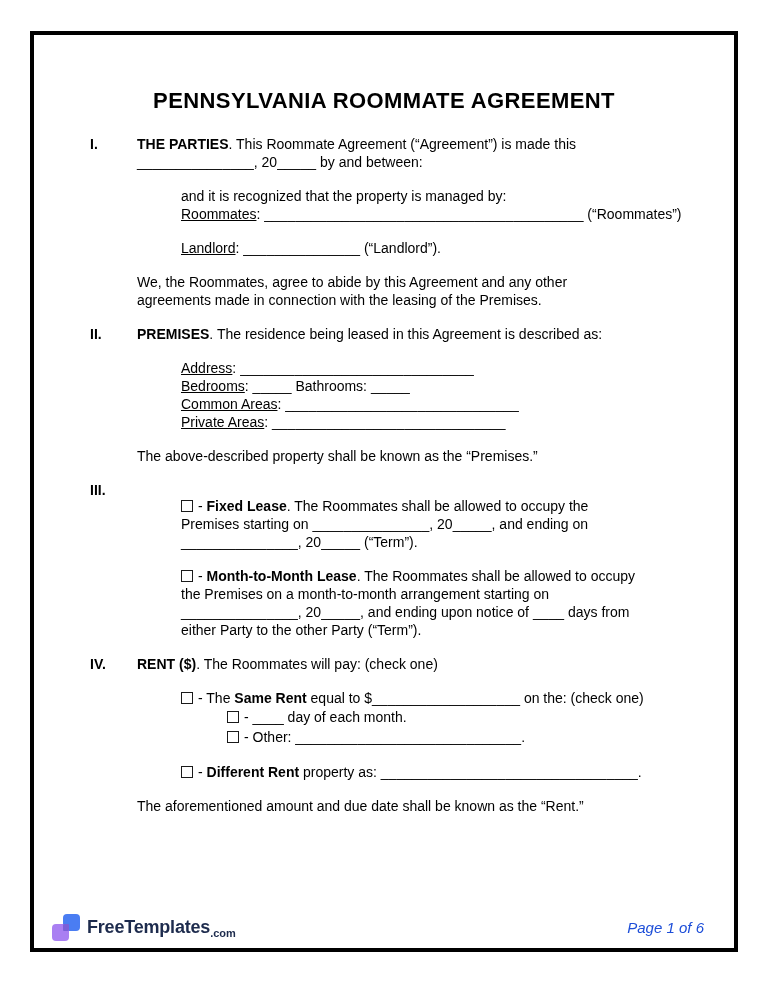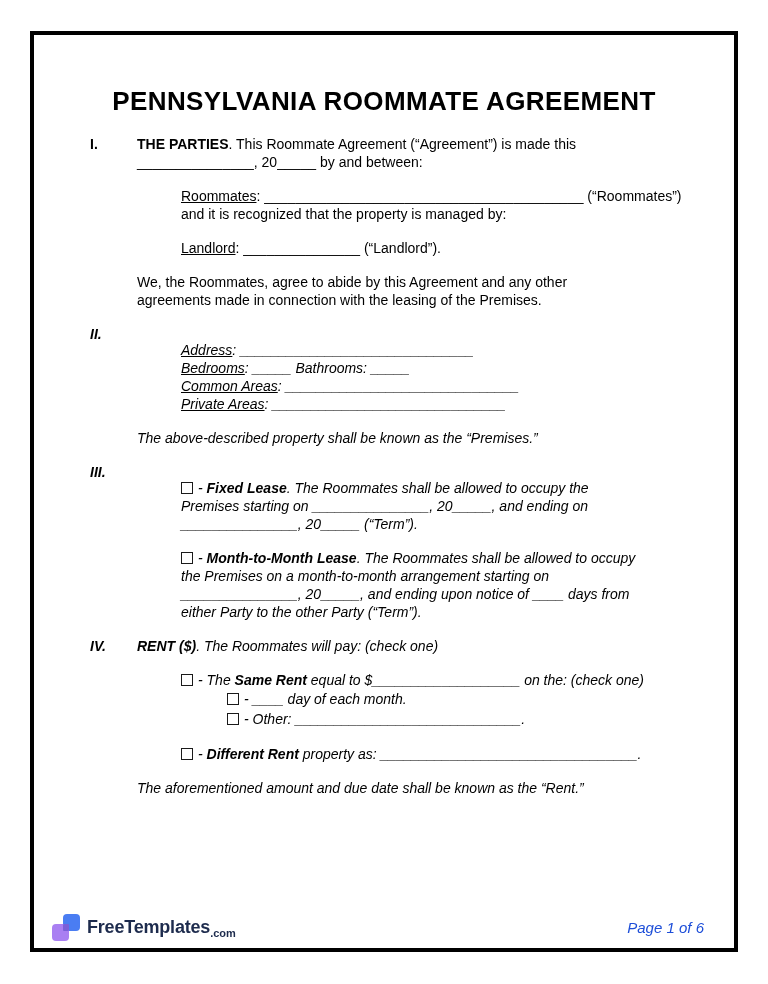--- a/index.html
+++ b/index.html
@@ -6,26 +6,26 @@
   body{
     width:768px;height:984px;background:#ffffff;position:relative;
     font-family:"Liberation Sans", sans-serif;color:#000;
     -webkit-font-smoothing:antialiased;
   }
   .page{
     position:absolute;left:30px;top:31px;width:708px;height:921px;
     border:4px solid #000;box-sizing:border-box;background:#fff;
   }
   .doc-title{
-    margin:53px 0 0 0;text-align:center;font-size:26px;font-weight:bold;
+    margin:53px 0 0 0;text-align:center;font-size:22px;font-weight:bold;
     letter-spacing:0.4px;line-height:26px;
   }
   .sec{display:flex;margin-left:56px;margin-right:20px;margin-top:21px;
        font-size:14px;line-height:18px;}
-  .sec + .sec{margin-top:16px;font-style:italic;}
+  .sec + .sec{margin-top:16px;}
   .sec-num{width:47px;flex-shrink:0;font-weight:bold;}
   .sec-body{flex:1;min-width:0;}
   .block{margin-top:16px;}
   .indent1{margin-left:44px;}
   .indent2{margin-left:46px;}
   .line{white-space:nowrap;}
   .sub-line{line-height:20px;}
   .b{font-weight:bold;}
   .u{text-decoration:underline;}
   .checkbox{
@@ -52,36 +52,37 @@
 <div class="page">
 
   <h1 class="doc-title">PENNSYLVANIA ROOMMATE AGREEMENT</h1>
 
   <div class="sec">
     <div class="sec-num">I.</div>
     <div class="sec-body">
       <div class="line"><span class="b">THE PARTIES</span><span>. This Roommate Agreement (“Agreement”) is made this</span></div>
       <div class="line">_______________, 20_____ by and between:</div>
       <div class="block indent1">
+        <div class="line">and it is recognized that the property is managed by:</div>
         <div class="line"><span class="u">Roommates</span><span>: _________________________________________ (“Roommates”)</span></div>
-        <div class="line">and it is recognized that the property is managed by:</div>
       </div>
       <div class="block indent1">
         <div class="line"><span class="u">Landlord</span><span>: _______________ (“Landlord”).</span></div>
       </div>
       <div class="block">
         <div class="line">We, the Roommates, agree to abide by this Agreement and any other</div>
         <div class="line">agreements made in connection with the leasing of the Premises.</div>
       </div>
     </div>
   </div>
 
   <div class="sec">
     <div class="sec-num">II.</div>
     <div class="sec-body">
+      <div class="line"><span class="b">PREMISES</span><span>. The residence being leased in this Agreement is described as:</span></div>
       <div class="block indent1">
         <div class="line"><span class="u">Address</span><span>: ______________________________</span></div>
         <div class="line"><span class="u">Bedrooms</span><span>: _____</span><span> Bathrooms: _____</span></div>
         <div class="line"><span class="u">Common Areas</span><span>: ______________________________</span></div>
         <div class="line"><span class="u">Private Areas</span><span>: ______________________________</span></div>
       </div>
       <div class="block">
         <div class="line">The above-described property shall be known as the “Premises.”</div>
       </div>
     </div>

